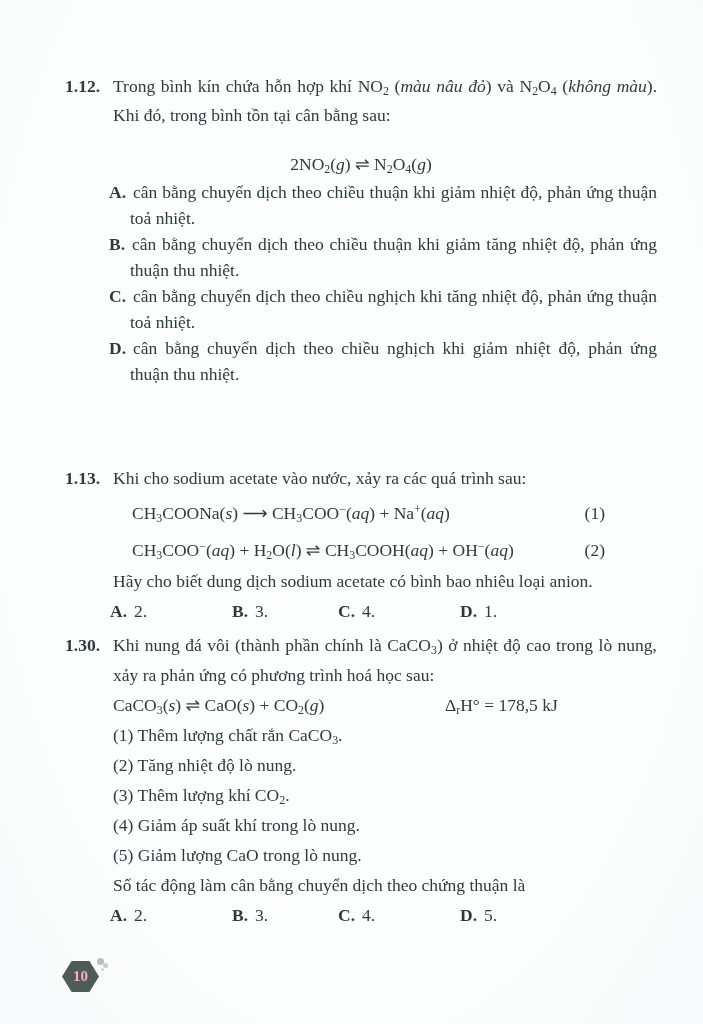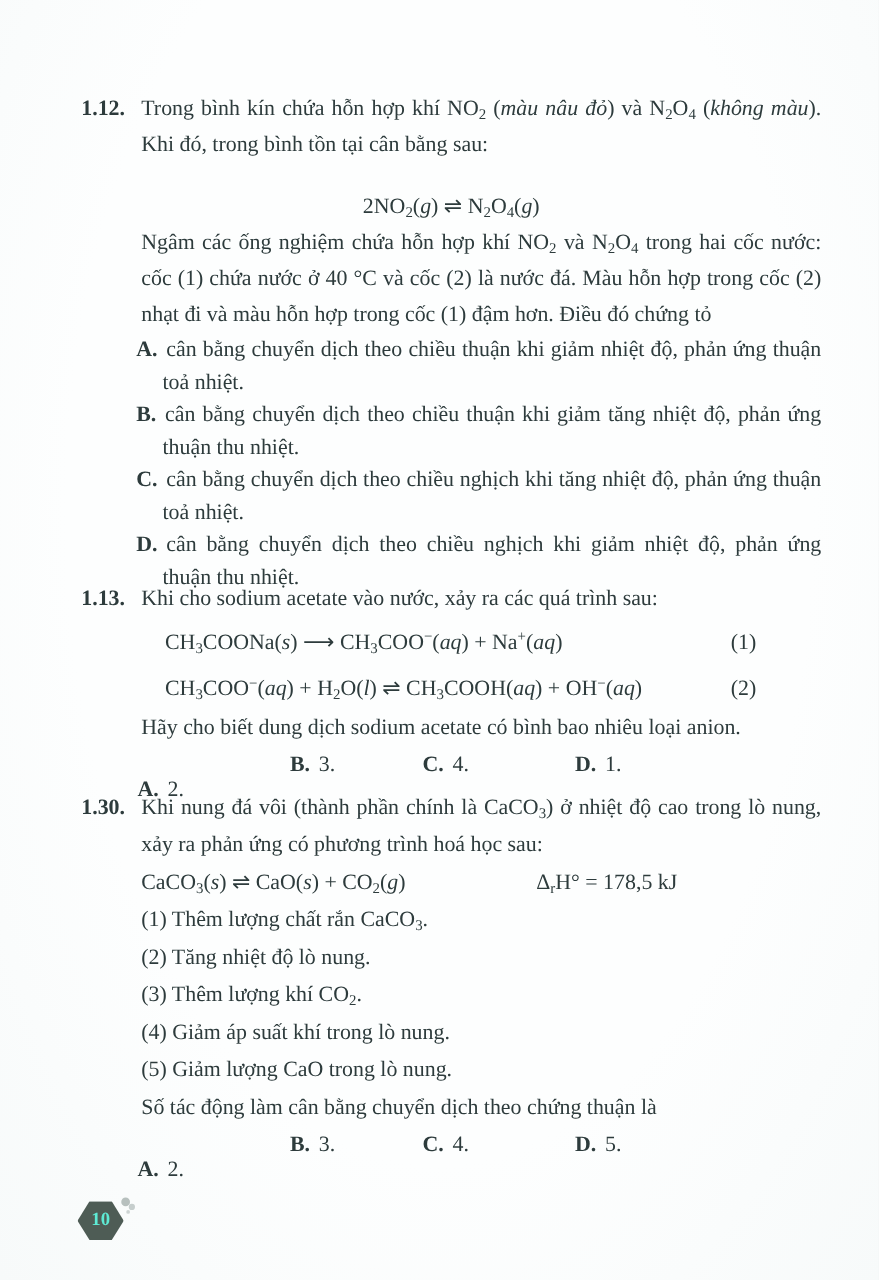--- a/index.html
+++ b/index.html
@@ -30,56 +30,55 @@
   .q112 .bodytext{line-height:29px;text-align:justify;padding-left:48px;}
   .opt{padding-left:65px;text-indent:-21px;text-align:justify;line-height:26px;}
   .olet{font-weight:bold;margin-right:7px;}
   .q113 .intro{line-height:29px;}
   .eqrow{display:flex;justify-content:space-between;padding-left:67px;padding-right:52px;line-height:29px;text-align:right;}
   .eqrow.first{margin-top:6px;}
   .eqrow.second{margin-top:8px;}
   .qline{line-height:29px;margin-top:2px;padding-left:48px;}
   .optrow{display:flex;padding-left:45px;line-height:29px;margin-top:1px;}
   .ocell{display:inline-block;}
-  .ocell.c1{width:122px;margin-top:20px;}
+  .ocell.c1{width:122px;}
   .ocell.c2{width:106px;}
   .ocell.c3{width:122px;}
   .q114 .intro{margin-top:3px;line-height:30px;}
   .eqrow14{position:relative;padding-left:48px;line-height:30px;}
-  .enthalpy{position:absolute;left:364px;top:0;}
+  .enthalpy{position:absolute;left:380px;top:0;}
   .action{padding-left:48px;line-height:30px;}
   .q114 .qline{line-height:30px;margin-top:0;}
   .q114 .optrow{line-height:30px;margin-top:0;}
   .pagenum-wrap{position:absolute;left:62px;top:961px;width:50px;height:34px;}
   .hexagon{
     width:37px;height:31px;
     clip-path:polygon(26% 0%,74% 0%,100% 50%,74% 100%,26% 100%,0% 50%);
     background:#4e5c55;
     display:flex;align-items:center;justify-content:center;
   }
-  .hexagon span{color:#5eead4;font-weight:bold;font-size:15px;}
+  .hexagon span{color:#f9a8d4;font-weight:bold;font-size:15px;}
   .deco{
     position:absolute;left:35px;top:-3px;
     width:7px;height:7px;border-radius:50%;
     background:#b7c0be;
     box-shadow:5px 4px 0 -1px #c6cecd, 2px 8px 0 -2px #cdd4d3;
   }
 </style>
 </head>
 <body>
 
 <div class="page">
 
   <section class="qblock q112">
     <p class="intro hang">
       <span class="qnum">1.12.</span>
       <span>Trong bình kín chứa hỗn hợp khí NO<sub>2</sub> (<i>màu nâu đỏ</i>) và N<sub>2</sub>O<sub>4</sub> (<i>không màu</i>). Khi đó, trong bình tồn tại cân bằng sau:</span>
     </p>
     <p class="eq-center">2NO<sub>2</sub>(<i>g</i>) ⇌ N<sub>2</sub>O<sub>4</sub>(<i>g</i>)</p>
-    <p class="bodytext">Ngâm các ống nghiệm chứa hỗn hợp khí NO<sub>2</sub> và N<sub>2</sub>O<sub>4</sub> trong hai cốc nước: cốc (1) chứa nước ở 40 °C và cốc (2) là nước đá. Màu hỗn hợp trong cốc (2) nhạt đi và màu hỗn hợp trong cốc (1) đậm hơn. Điều đó chứng tỏ</p>
     <p class="opt">
       <span class="olet">A.</span><span>cân bằng chuyển dịch theo chiều thuận khi giảm nhiệt độ, phản ứng thuận toả nhiệt.</span>
     </p>
     <p class="opt">
       <span class="olet">B.</span><span>cân bằng chuyển dịch theo chiều thuận khi giảm tăng nhiệt độ, phản ứng thuận thu nhiệt.</span>
     </p>
     <p class="opt">
       <span class="olet">C.</span><span>cân bằng chuyển dịch theo chiều nghịch khi tăng nhiệt độ, phản ứng thuận toả nhiệt.</span>
     </p>
     <p class="opt">

